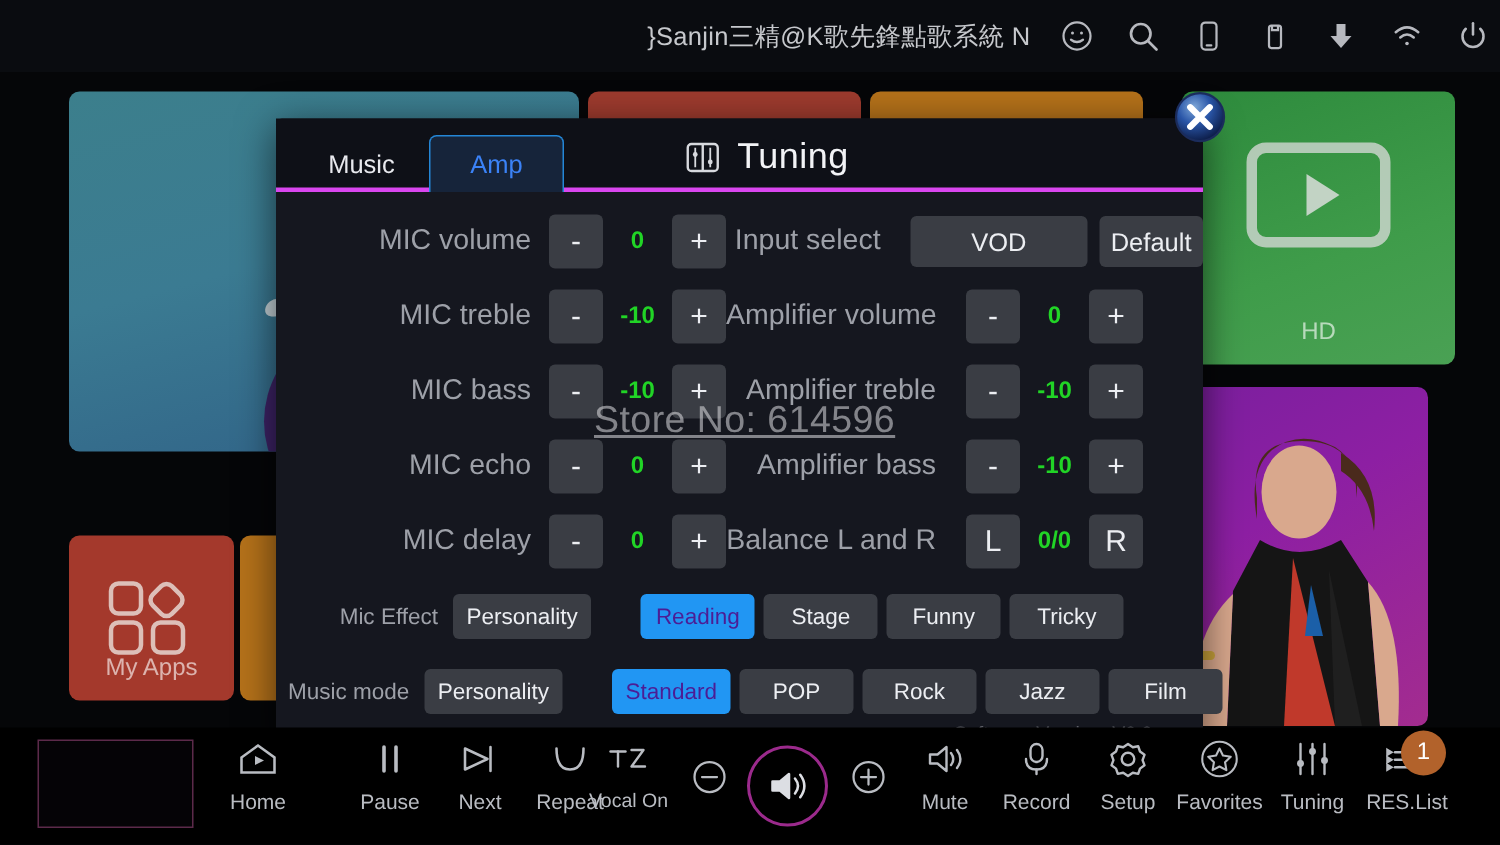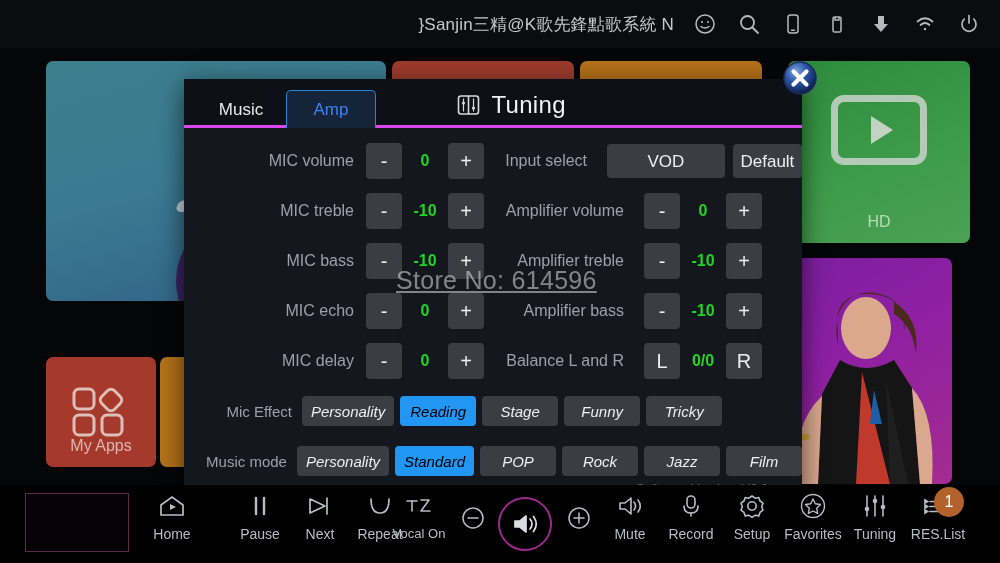--- a/index.html
+++ b/index.html
@@ -8,21 +8,21 @@
     width:1000px; height:563px; position:relative; overflow:hidden;
     font-family:"Liberation Sans", sans-serif;
     background:#050608;
     -webkit-font-smoothing:antialiased;
   }
 
   
   #statusbar{
     position:absolute; left:0; top:0; width:1000px; height:48px;
     background:#0a0c10; display:flex; align-items:center; justify-content:flex-end;
-    padding-right:18px; gap:18px; z-index:6;
+    padding-right:5px; gap:18px; z-index:6;
   }
   #statusbar .app-title{
     color:#c6c8cc; font-size:17px; letter-spacing:.2px; white-space:nowrap;
   }
   .sbicon{ width:26px; height:26px; display:flex; align-items:center; justify-content:center; }
   .sbicon svg{ display:block; }
 
   
   #desktop{ position:absolute; left:0; top:48px; width:1000px; height:437px; z-index:1; }
   .tile{ position:absolute; border-radius:7px; overflow:hidden; }
@@ -109,47 +109,47 @@
     position:absolute; left:782px; top:60px; width:36px; height:36px; z-index:7;
     cursor:pointer;
   }
 
   
   #dlg-body{ position:relative; padding:8px 0 0 0; height:370px; }
   .row{ display:flex; align-items:center; height:50px; }
   .colL{ width:300px; display:flex; align-items:center; justify-content:flex-end; padding-right:0; }
   .colR{ width:318px; display:flex; align-items:center; justify-content:flex-start; }
 
-  .lbl{ color:#9da0a8; font-size:16px; text-align:right; white-space:nowrap; }
+  .lbl{ color:#9da0a8; font-size:19px; text-align:right; white-space:nowrap; }
   .lblL{ width:180px; padding-right:12px; }
   .lblR{ width:160px; padding-right:20px; }
 
   .btn{
     background:#3a3d44; border-radius:4px; color:#eceef2;
     display:flex; align-items:center; justify-content:center;
     font-size:20px; line-height:1; user-select:none; cursor:pointer;
   }
   .btn.sq{ width:36px; height:36px; }
   .val{
     width:46px; text-align:center; color:#21d426; font-size:16px; font-weight:bold;
   }
 
   .btn.wide{ width:160px; height:34px; font-size:17px; }
   .btn.def{ width:94px; height:34px; font-size:17px; margin-left:8px; }
 
   
   .erow{ display:flex; align-items:center; height:50px; padding-left:8px; }
   .erow .elbl{ width:110px; text-align:right; padding-right:10px; color:#9da0a8; font-size:15px; white-space:nowrap;}
-  .chips{ display:flex; gap:6px;font-style:italic; }
+  .chips{ display:flex; gap:6px; }
   .chip{
     height:30px; min-width:76px; padding:0 9px; border-radius:4px;
     background:#3a3d44; color:#eceef2; font-size:15px;
     display:flex; align-items:center; justify-content:center; cursor:pointer;
   }
-  .chip.sel{ background:#2196f3; color:#000000; }
+  .chip.sel{ background:#2196f3; color:#4c1d95;margin-left:27px; }
 
   
   #bottombar{
     position:absolute; left:0; bottom:0; width:1000px; height:78px;
     background:#000; z-index:6; display:flex; align-items:flex-start;
   }
   #preview{
     position:absolute; left:25px; top:8px; width:104px; height:59px;
     background:#050306; border:1px solid #5c2a4a;
   }

